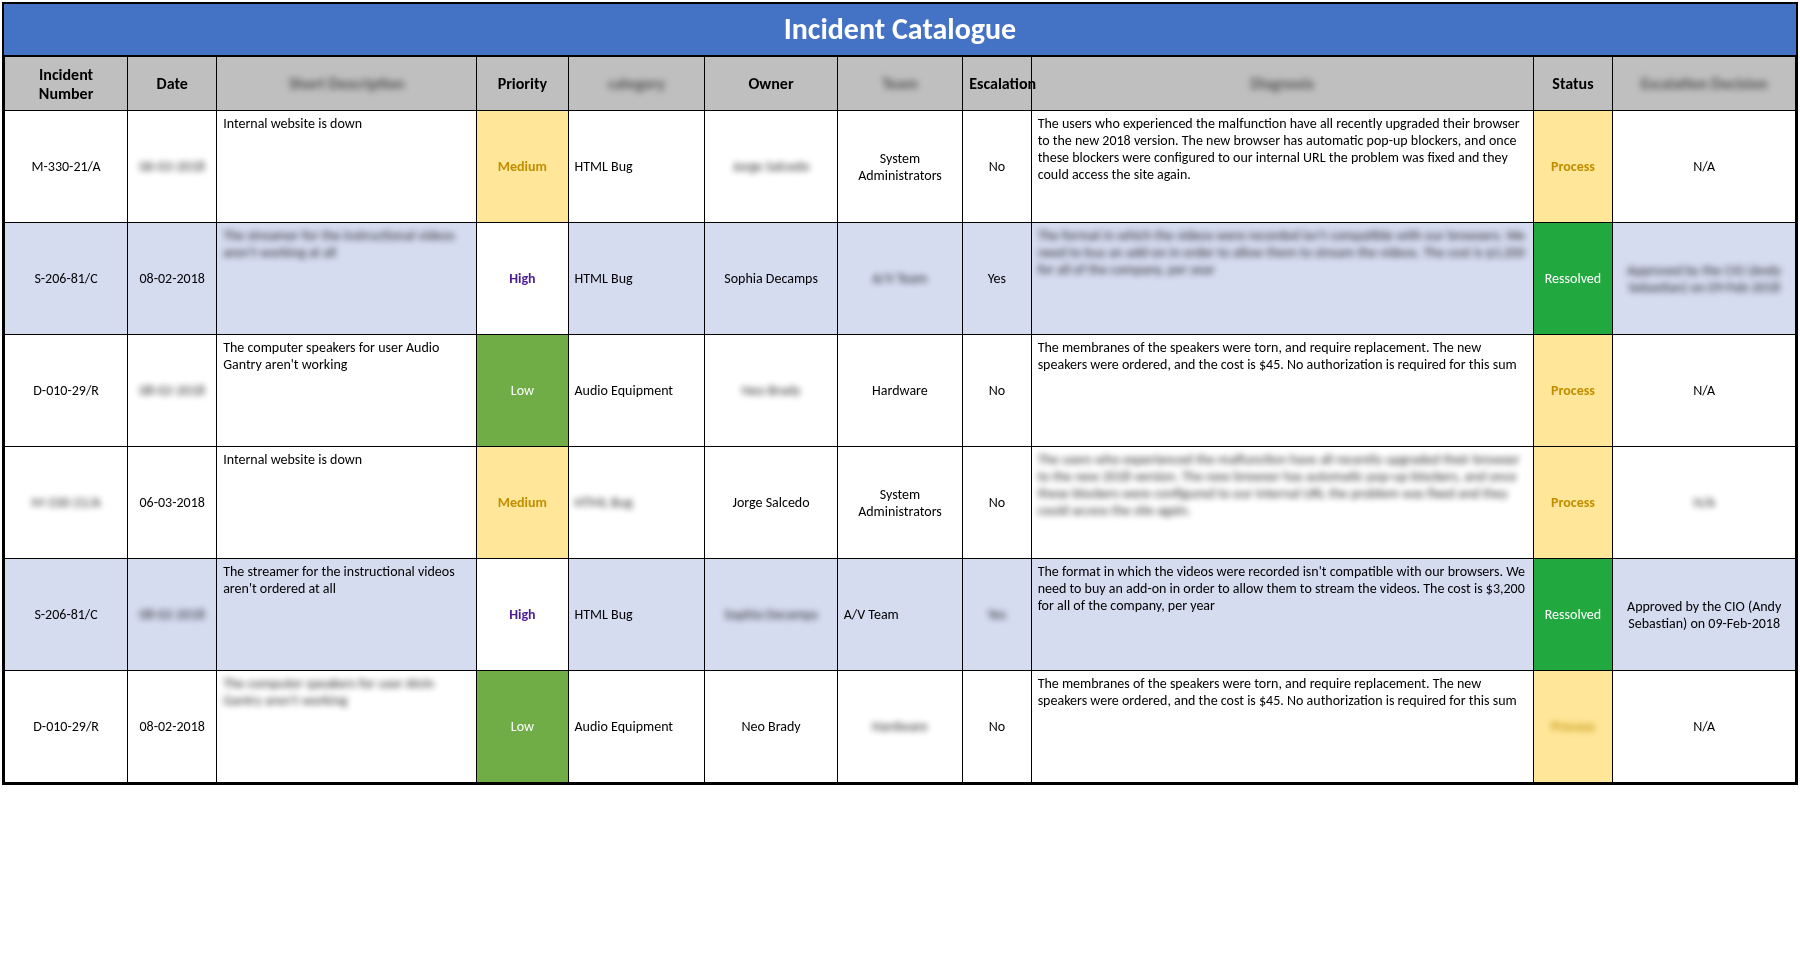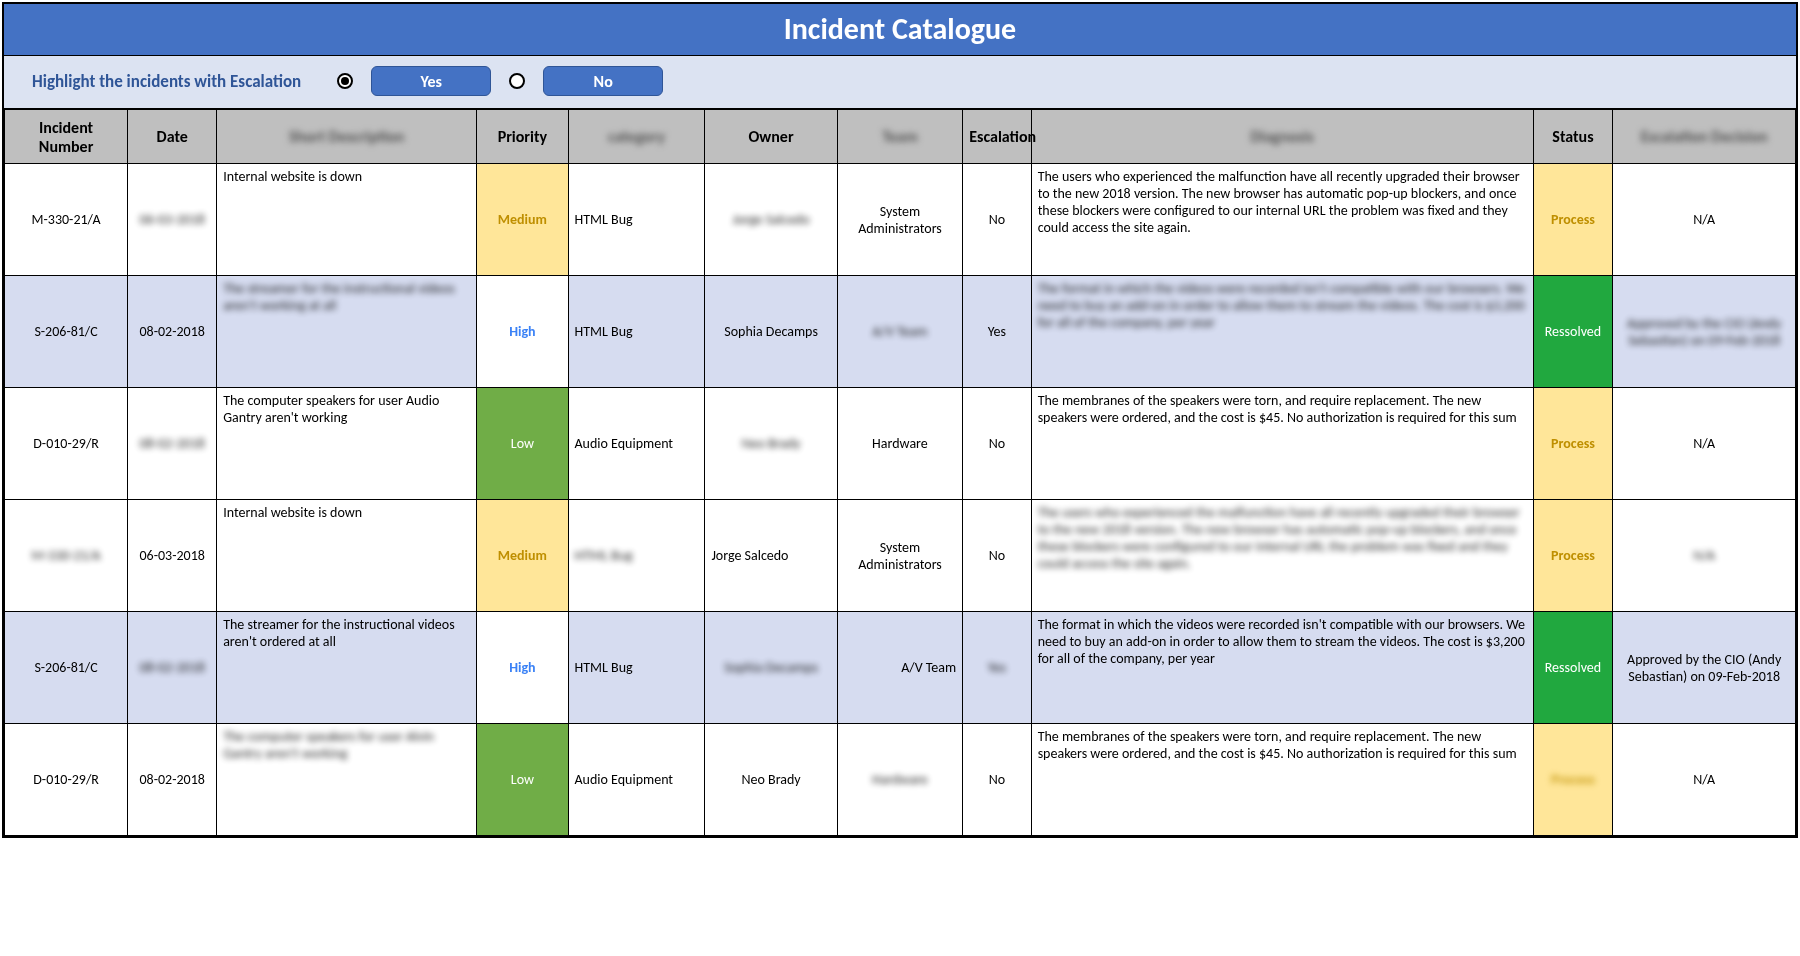--- a/index.html
+++ b/index.html
@@ -96,45 +96,36 @@
   .col-team   { width: 110px; text-align: center; }
   .col-esc    { width: 60px;  text-align: center; }
   .col-diag   { width: 440px; }
   .col-status { width: 70px;  text-align: center; }
   .col-decis  { width: 160px; text-align: center; }
 
   .desc-cell, .diag-cell { vertical-align: top; padding-top: 4px; }
   .row-hl td.hlbg { background: #d6dcf0; }
 
   .prio-medium { background: #ffe699; color: #bf8f00; font-weight: bold; }
-  .prio-high   { background: #fff;    color: #3b82f6; font-weight: bold; }
+  .prio-high   { background: #fff;    color: #4c1d95; font-weight: bold; }
   .prio-low    { background: #70ad47; color: #fff;    font-weight: normal; }
 
   .status-process  { background: #ffe699; color: #bf8f00; font-weight: bold; }
   .status-resolved { background: #21a83f; color: #fff;    font-weight: normal; }
 
   .blur { filter: blur(3px); color: #555; }
   .blur-light { filter: blur(3px); opacity: 0.85; }
 </style>
 </head>
 <body>
 
 <div class="frame">
 
   <div class="title-bar">Incident Catalogue</div>
 
-  <div class="filter-bar">
-    <span class="filter-label">Highlight the incidents with  Escalation</span>
-    <span class="radio">
-        <span class="dot"></span>
-      </span>
-    <span class="btn">Yes</span>
-    <span class="radio"></span>
-    <span class="btn">No</span>
-  </div>
 
   <table>
     <colgroup>
       <col class="col-incnum">
         <col class="col-date">
         <col class="col-desc">
         <col class="col-prio">
       <col class="col-cat">
         <col class="col-owner">
         <col class="col-team">
@@ -197,35 +188,35 @@
           <td class="diag-cell"><span>The membranes of the speakers were torn, and require replacement. The new speakers were ordered, and the cost is $45. No authorization is required for this sum</span></td>
           <td class="status-process" style="text-align: center;"><span>Process</span></td>
           <td style="text-align: center;"><span>N/A</span></td>
         </tr>
         <tr>
           <td style="text-align: center;"><span class="blur-light">M-330-21/A</span></td>
           <td style="text-align: center;"><span>06-03-2018</span></td>
           <td class="desc-cell"><span>Internal website is down</span></td>
           <td class="prio-medium" style="text-align: center;"><span>Medium</span></td>
           <td><span class="blur-light">HTML Bug</span></td>
-          <td style=""><span>Jorge Salcedo</span></td>
+          <td style="text-align: center;"><span>Jorge Salcedo</span></td>
           <td style="text-align: center;"><span>System Administrators</span></td>
           <td style="text-align: center;"><span>No</span></td>
           <td class="diag-cell"><span class="blur-light">The users who experienced the malfunction have all recently upgraded their browser to the new 2018 version. The new browser has automatic pop-up blockers, and once these blockers were configured to our internal URL the problem was fixed and they could access the site again.</span></td>
           <td class="status-process" style="text-align: center;"><span>Process</span></td>
           <td style="text-align: center;"><span class="blur-light">N/A</span></td>
         </tr>
         <tr class="row-hl">
           <td class="hlbg" style="text-align: center;"><span>S-206-81/C</span></td>
           <td class="hlbg" style="text-align: center;"><span class="blur-light">08-02-2018</span></td>
           <td class="desc-cell hlbg"><span>The streamer for the instructional videos aren't ordered at all</span></td>
           <td class="prio-high" style="text-align: center;"><span>High</span></td>
           <td class="hlbg"><span>HTML Bug</span></td>
           <td class="hlbg" style="text-align: center;"><span class="blur-light">Sophia Decamps</span></td>
-          <td class="hlbg" style="text-align: right; margin-top: 28px;"><span>A/V Team</span></td>
+          <td class="hlbg" style="text-align: left; margin-top: 28px;"><span>A/V Team</span></td>
           <td class="hlbg" style="text-align: center;"><span class="blur-light">Yes</span></td>
           <td class="diag-cell hlbg"><span>The format in which the videos were recorded isn't compatible with our browsers. We need to buy an add-on in order to allow them to stream the videos. The cost is $3,200 for all of the company, per year</span></td>
           <td class="status-resolved" style="text-align: center;"><span>Ressolved</span></td>
           <td class="hlbg" style="text-align: center;"><span>Approved by the CIO (Andy Sebastian) on 09-Feb-2018</span></td>
         </tr>
         <tr>
           <td style="text-align: center;"><span>D-010-29/R</span></td>
           <td style="text-align: center;"><span>08-02-2018</span></td>
           <td class="desc-cell"><span class="blur-light">The computer speakers for user Alvin Gantry aren't working</span></td>
           <td class="prio-low" style="text-align: center;"><span>Low</span></td>

